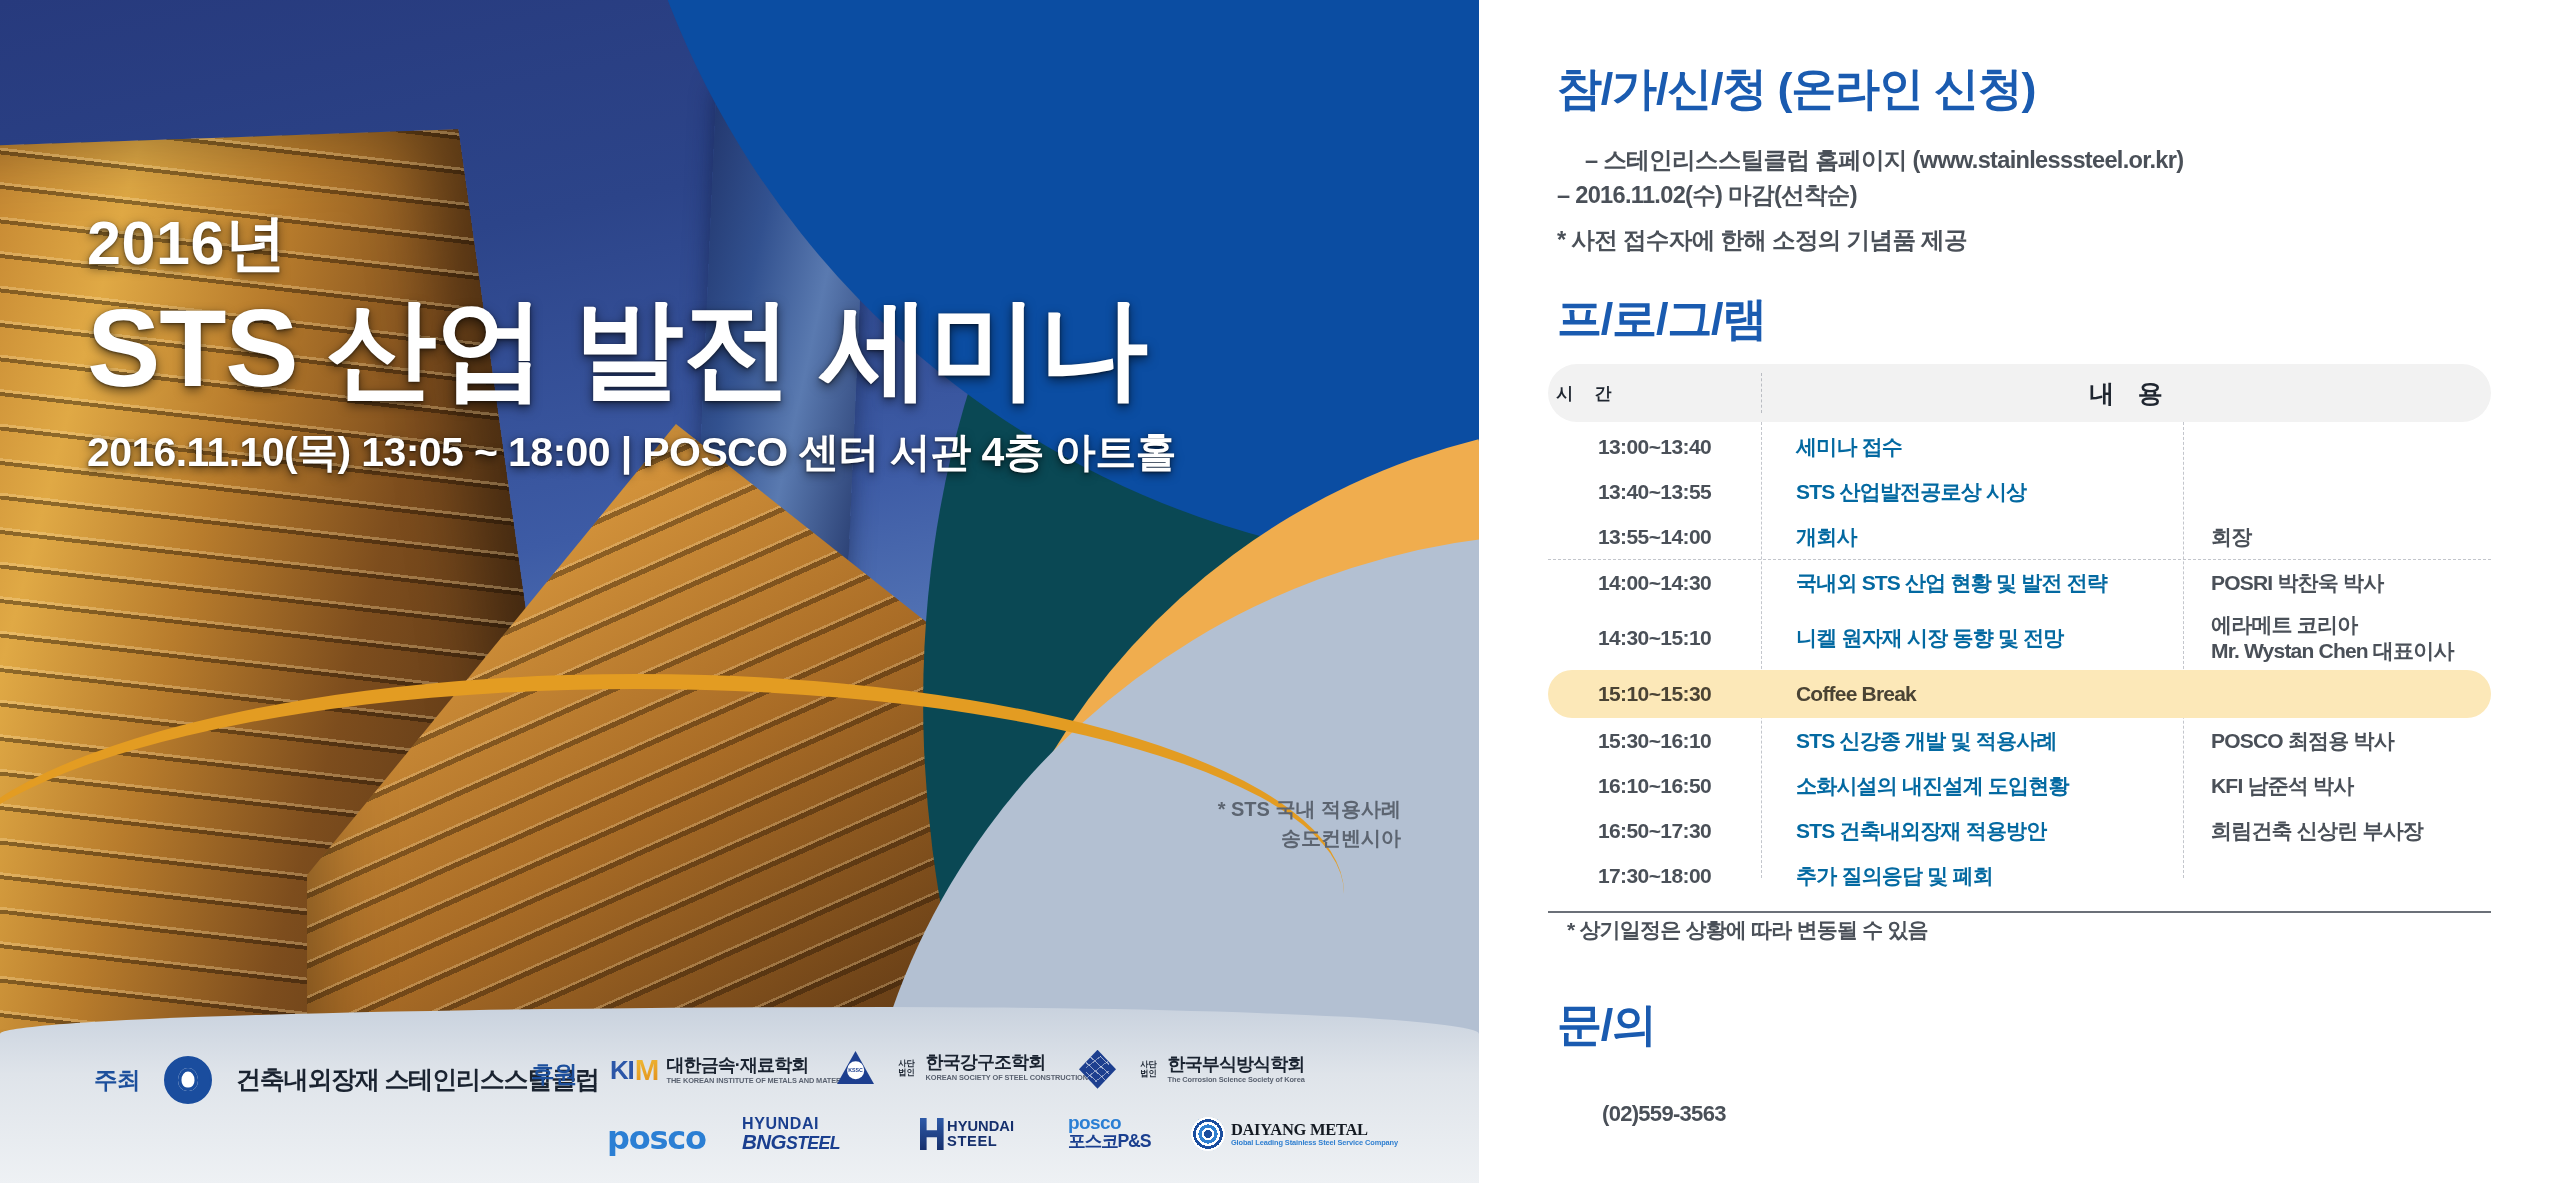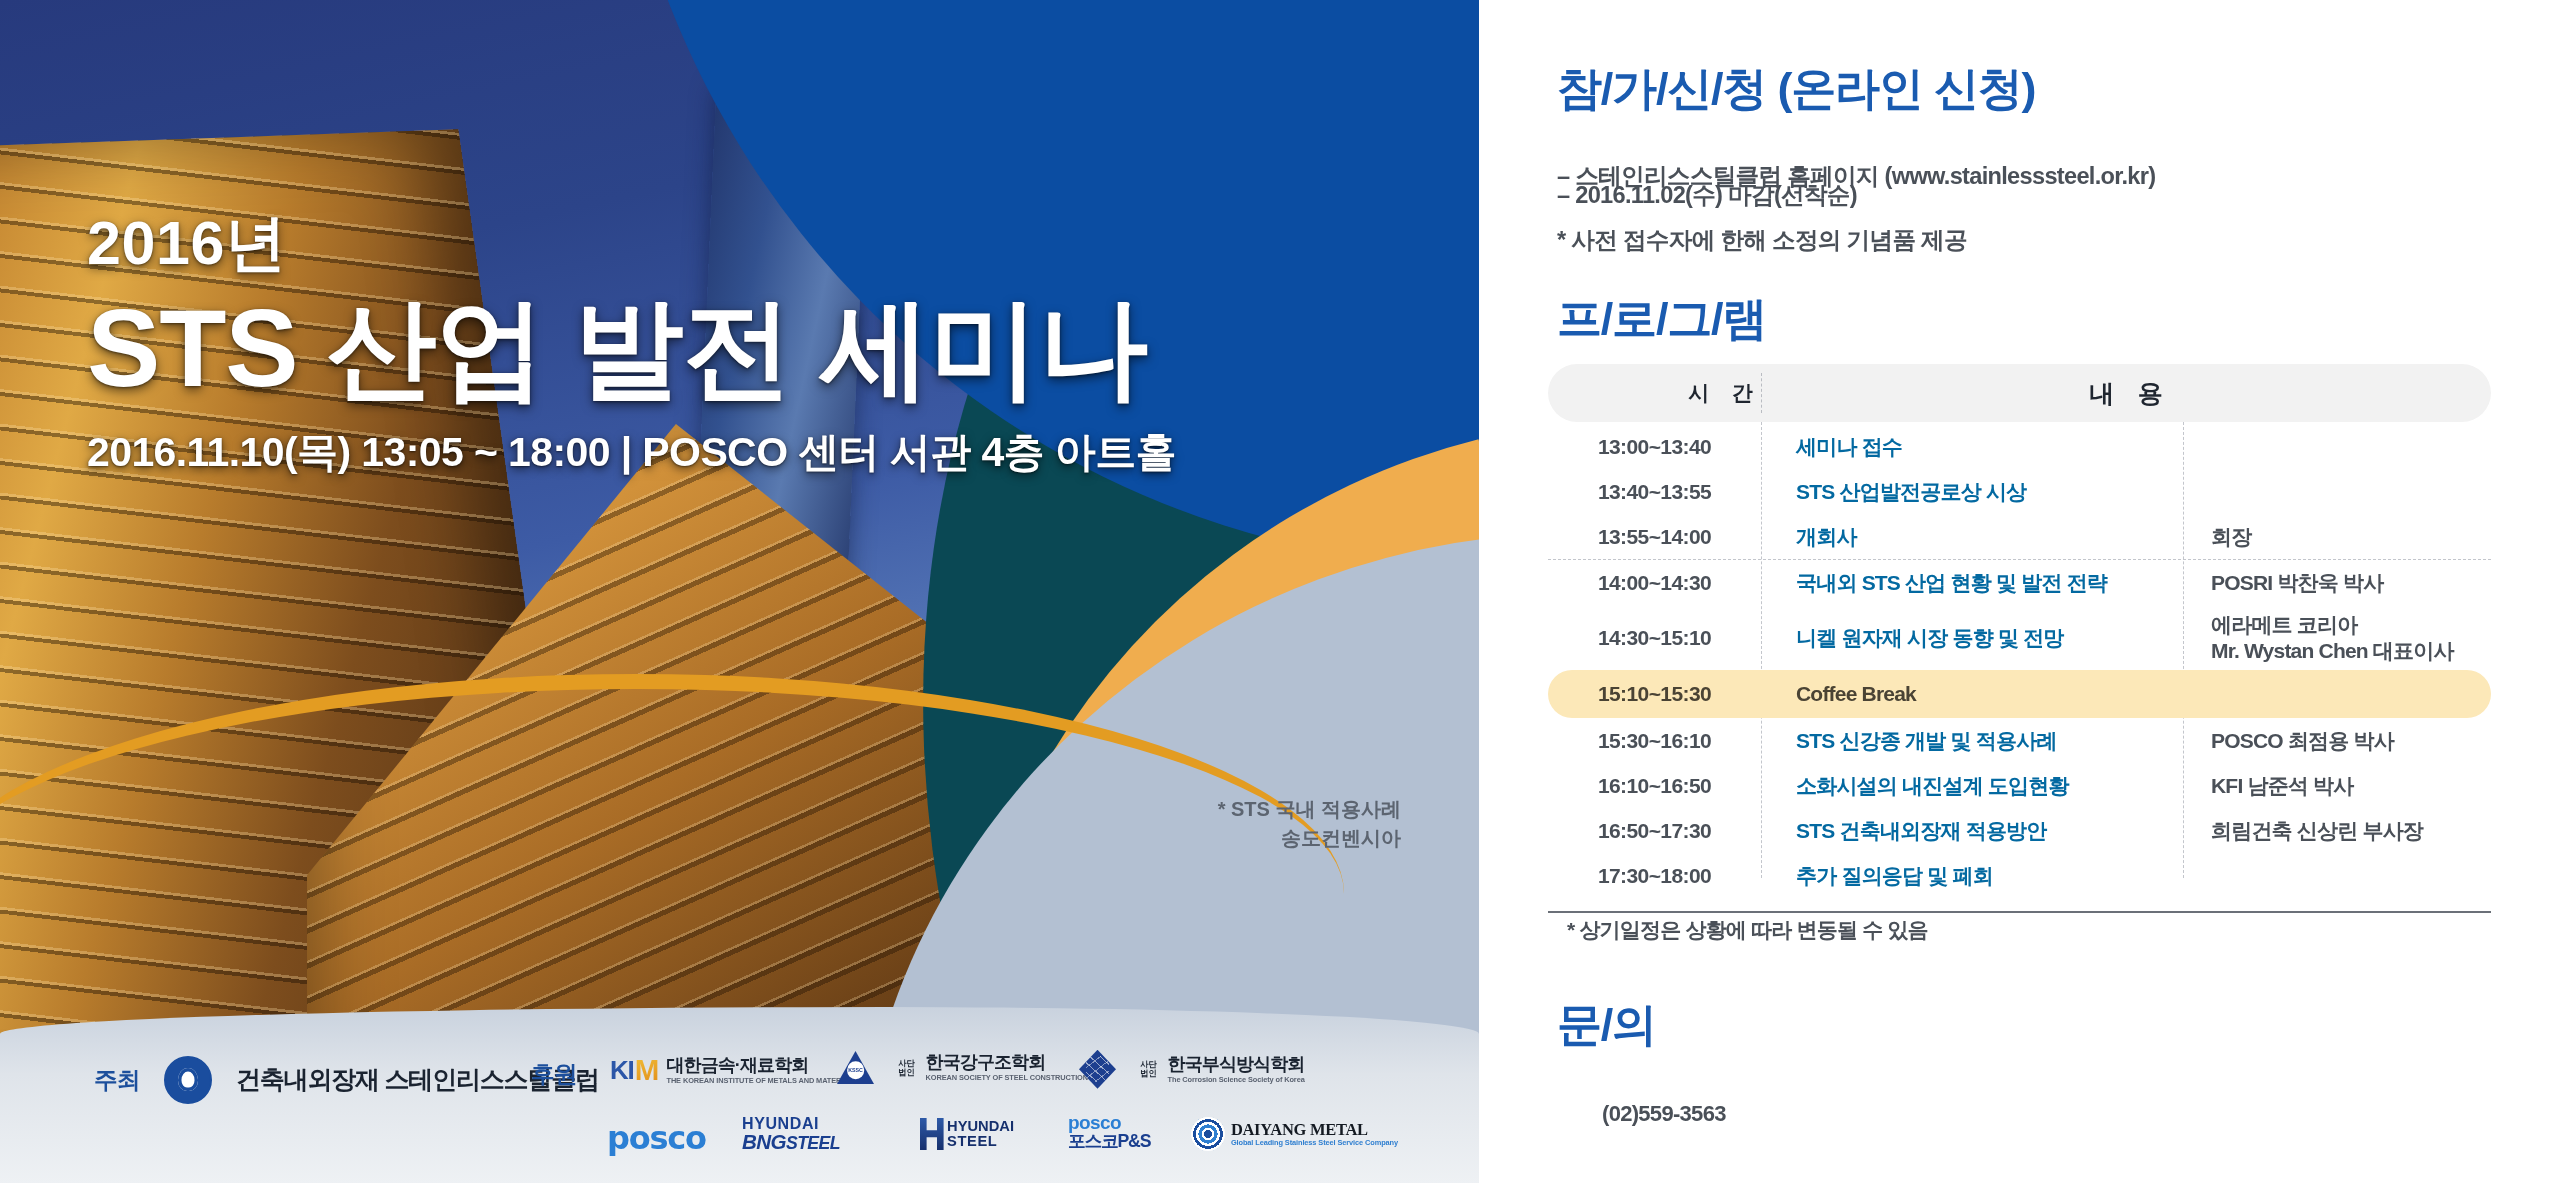--- a/index.html
+++ b/index.html
@@ -309,36 +309,36 @@
     position:absolute;left:1479px;top:0;width:1097px;height:1184px;
     background:#ffffff;
   }
   .sec-head{
     color:#1a5bb0;font-weight:800;letter-spacing:-1.2px;
   }
   #reg-title{position:absolute;left:78px;top:59px;font-size:45px;}
   .reg-line{
     position:absolute;left:78px;color:#4a5058;font-size:23.6px;font-weight:600;letter-spacing:-0.7px;
   }
-  #reg-l1{top:160px;}
+  #reg-l1{top:144px;margin-left:28px;}
   #reg-l2{top:179px;}
   #reg-l3{top:224px;}
 
   #prog-title{position:absolute;left:78px;top:289px;font-size:45px;}
 
   
   #prog-table{
     position:absolute;left:69px;top:364px;width:943px;
   }
   .thead{
     height:58px;border-radius:29px;background:#f2f2f2;
     position:relative;display:flex;align-items:center;
   }
   .th-time{
-    width:213px;text-align:right;font-size:21px;font-weight:600;color:#1f2630;
+    width:213px;text-align:left;font-size:17px;font-weight:600;color:#1f2630;
     letter-spacing:8.3px;text-indent:8.3px;
   }
   .th-content{
     flex:1;text-align:center;font-size:25px;font-weight:600;color:#1f2630;
     letter-spacing:8.3px;text-indent:8.3px;
   }
   .vdash{
     position:absolute;top:9.4px;bottom:9.4px;width:0;
     border-left:1.2px dashed #b9bcc2;
   }

